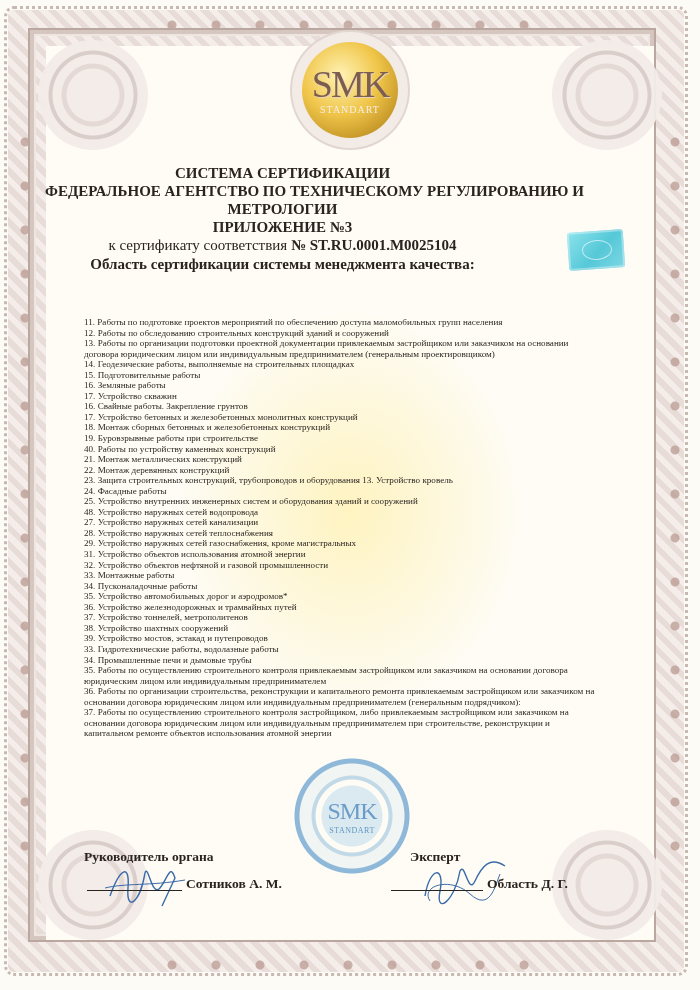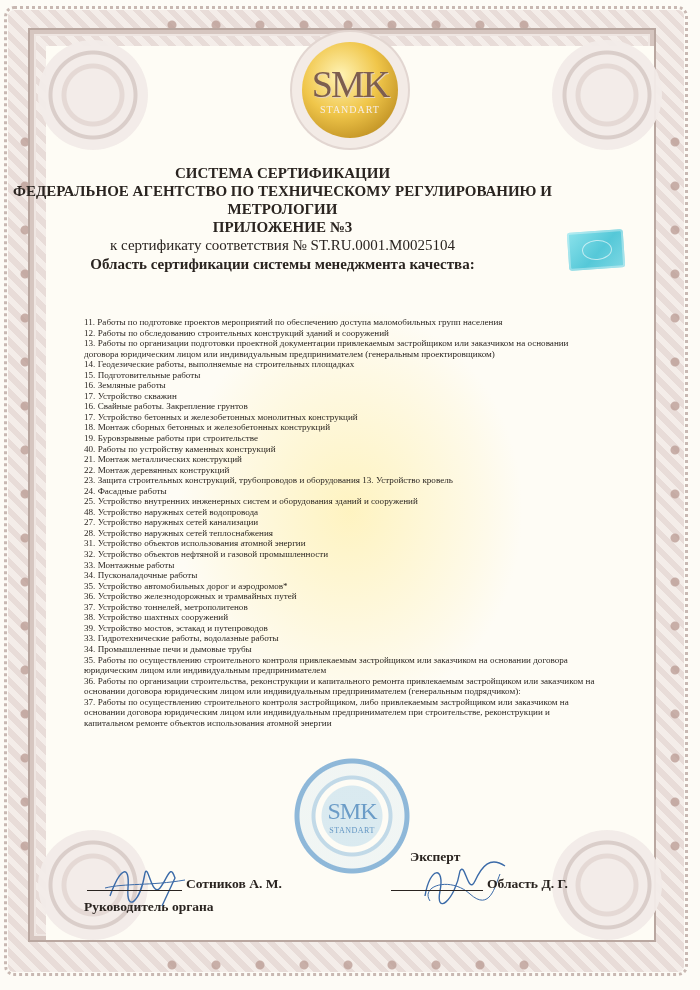--- a/index.html
+++ b/index.html
@@ -68,25 +68,25 @@
     display:block; margin-top:20px; font-size:38px; letter-spacing:-2px;
     color:#7d5e4e; font-family:"Liberation Serif", serif;
     text-shadow: 1px 1px 0 #e6d3b8;
   }
   .logo-sub {
     display:block; font-size:10px; letter-spacing:1px; color:#f6eee8;
     margin-top:-2px;
   }
   .head { position:absolute; left:0; width:565px; text-align:center; }
   .h-title { top:165px; font-weight:bold; font-size:15px; }
-  .h-agency { top:183px; font-weight:bold; font-size:15px; }
+  .h-agency { top:183px; font-weight:bold; font-size:15px;padding-left:32px; }
   .h-metro { top:201px; font-weight:bold; font-size:15px; }
   .h-app { top:219px; font-weight:bold; font-size:15px; }
   .h-cert { top:237px; font-size:15px; }
-  .h-cert b { font-weight:normal;margin-top:39px; }
+  .h-cert b { font-weight:bold;margin-top:39px; }
   .h-scope { top:256px; font-weight:bold; font-size:15px; }
 
   .hologram {
     position:absolute; left:568px; top:231px; width:56px; height:38px;
     background: linear-gradient(135deg, #8de3ec, #55c8d8 55%, #7fd8e4);
     border-radius:3px; transform:rotate(-4deg);
     box-shadow: inset 0 0 0 2px rgba(255,255,255,.35);
   }
   .hologram::after {
     content:""; position:absolute; left:14px; top:9px; width:28px; height:18px;
@@ -108,21 +108,21 @@
     position:absolute; left:0; top:42px; width:124px; text-align:center;
     color:rgba(70,130,185,.75); font-size:24px; font-family:"Liberation Serif", serif;
     letter-spacing:-1px;
   }
   .stamp-sub {
     position:absolute; left:0; top:70px; width:124px; text-align:center;
     color:rgba(70,130,185,.8); font-size:8px; letter-spacing:.5px;
   }
 
   .sig-label { position:absolute; font-weight:bold; font-size:13.5px; }
-  .sig-left-label { left:84px; top:899px; }
+  .sig-left-label { left:84px; top:849px; }
   .sig-right-label { left:410px; top:849px; }
   .sig-line { position:absolute; height:1px; background:#2a2420; top:890px; }
   .sig-left-line { left:87px; width:95px; }
   .sig-right-line { left:391px; width:92px; }
   .sig-name { position:absolute; font-weight:bold; font-size:13.5px; top:876px; }
   .sig-left-name { left:186px; }
   .sig-right-name { left:487px; }
   .signature { position:absolute; }
   .sig-left-scribble { left:100px; top:858px; }
   .sig-right-scribble { left:410px; top:856px; }
@@ -174,20 +174,21 @@
   <li>19. Буровзрывные работы при строительстве</li>
   <li>40. Работы по устройству каменных конструкций</li>
   <li>21. Монтаж металлических конструкций</li>
   <li>22. Монтаж деревянных конструкций</li>
   <li>23. Защита строительных конструкций, трубопроводов и оборудования 13. Устройство кровель</li>
   <li>24. Фасадные работы</li>
   <li>25. Устройство внутренних инженерных систем и оборудования зданий и сооружений</li>
   <li>48. Устройство наружных сетей водопровода</li>
   <li>27. Устройство наружных сетей канализации</li>
   <li>28. Устройство наружных сетей теплоснабжения</li>
+  <li>29. Устройство наружных сетей газоснабжения, кроме магистральных</li>
   <li>31. Устройство объектов использования атомной энергии</li>
   <li>32. Устройство объектов нефтяной и газовой промышленности</li>
   <li>33. Монтажные работы</li>
   <li>34. Пусконаладочные работы</li>
   <li>35. Устройство автомобильных дорог и аэродромов*</li>
   <li>36. Устройство железнодорожных и трамвайных путей</li>
   <li>37. Устройство тоннелей, метрополитенов</li>
   <li>38. Устройство шахтных сооружений</li>
   <li>39. Устройство мостов, эстакад и путепроводов</li>
   <li>33. Гидротехнические работы, водолазные работы</li>

